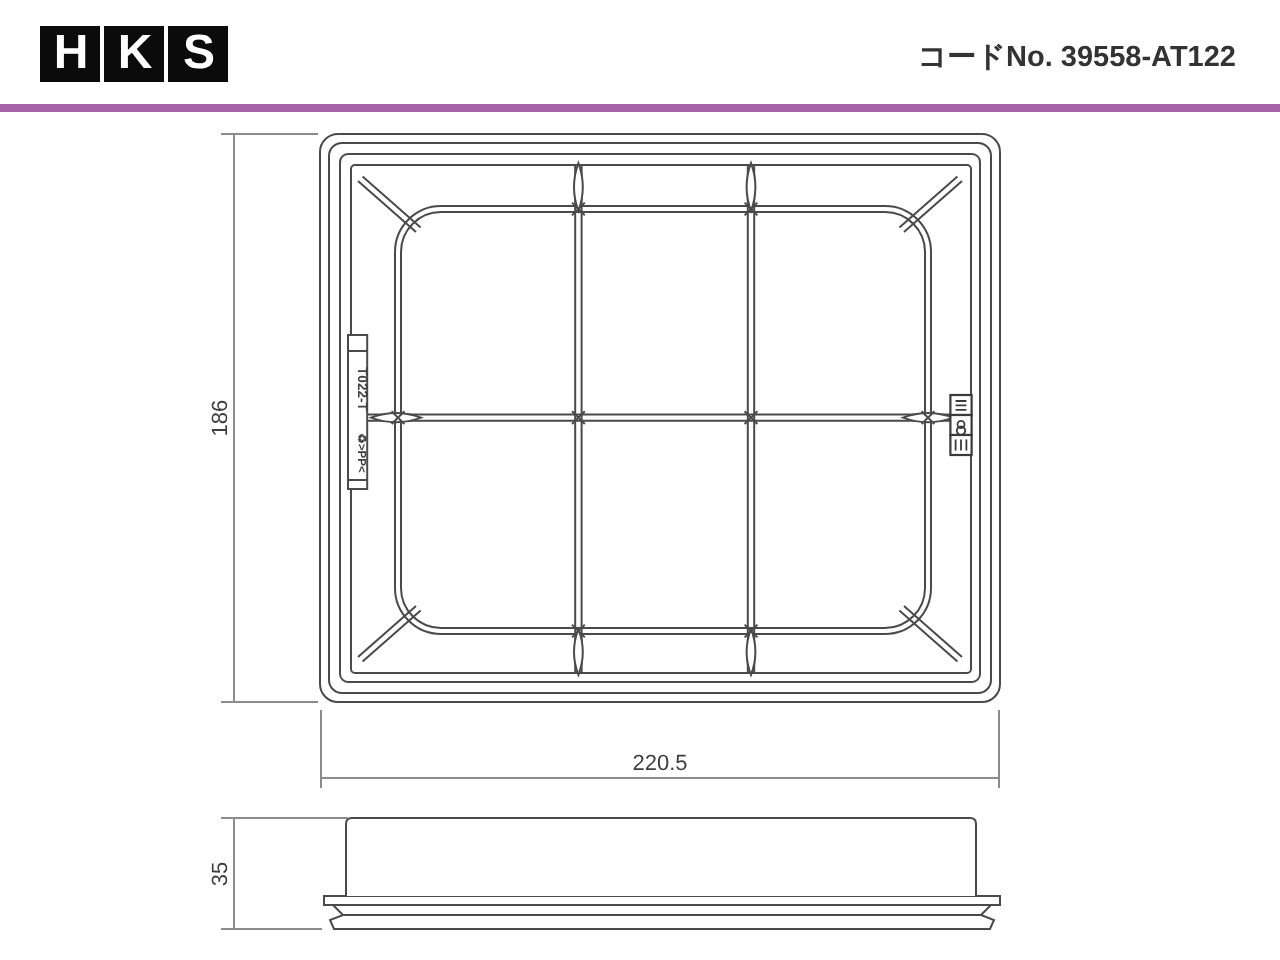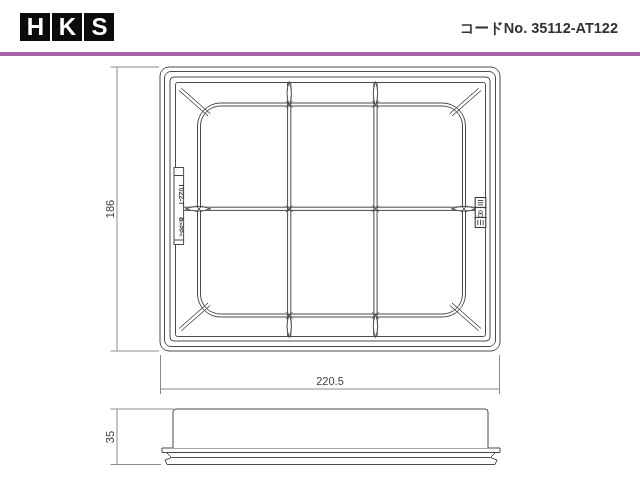--- a/index.html
+++ b/index.html
@@ -31,21 +31,21 @@
 <body>
 
 <div class="page">
 
   <div class="logo">
     <div class="logo-block">H</div>
     <div class="logo-block">K</div>
     <div class="logo-block">S</div>
   </div>
 
-  <div class="code">コードNo. 35112-AT122</div>
+  <div class="code">コードNo. 39558-AT122</div>
 
   <div class="rule"></div>
 
   <svg class="drawing" width="640" height="480" viewBox="0 0 640 480">
 
     <g>
 
       <rect class="dfill" x="160" y="67" width="340" height="284" rx="9"></rect>
       <rect class="dline" x="164.5" y="71.5" width="331" height="275" rx="6.5"></rect>
       <rect class="dline" x="170" y="77" width="320" height="264" rx="4"></rect>

